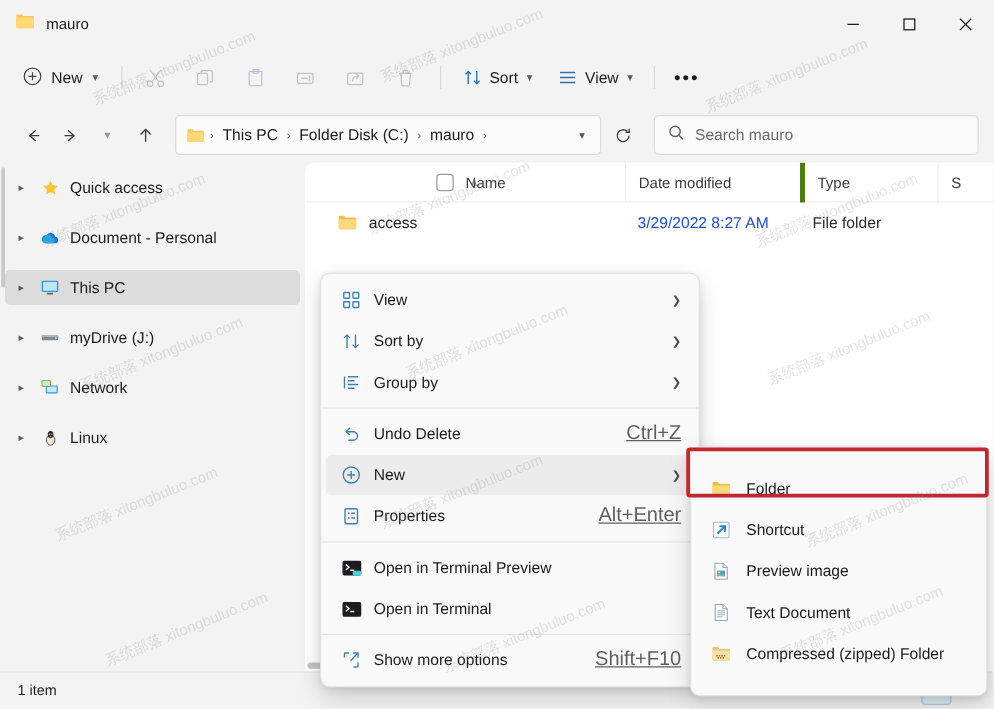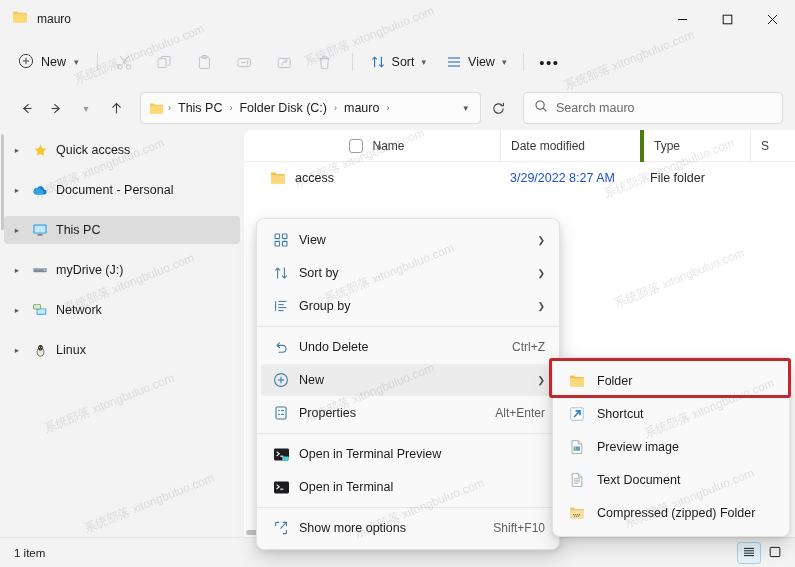--- a/index.html
+++ b/index.html
@@ -205,33 +205,33 @@
   }
   .mi {
     height: 32px; margin: 1px 4px; padding: 0 10px 0 12px;
     display: flex; align-items: center;
     border-radius: 4px;
     font-size: 12.5px; color: #1b1b1b;
   }
   .mi.hl { background: #ececec; }
   .mi-ico { width: 26px; display: flex; align-items: center; color: #3f7fae; flex: none; }
   .mi-label { flex: 1; }
-  .mi-accel { color: #5f5f5f; font-size: 12px; }
+  .mi-accel { color: #5f5f5f; font-size: 16px; text-decoration: underline; }
   .mi-arrow { color: #4a4a4a; font-size: 9px; padding-left: 6px; }
   .mi-sep { height: 1px; background: #e6e6e6; margin: 4px 0; }
 
   
   .submenu {
     position: absolute; left: 552px; top: 357px;
     width: 238px;
     background: #f9f9f9;
     border: 1px solid #e2e2e2;
     border-radius: 8px;
     box-shadow: 0 8px 20px rgba(0,0,0,0.16), 0 2px 6px rgba(0,0,0,0.09);
-    padding: 6px 0;
+    padding: 16px 0;
     z-index: 45;
   }
   .smi {
     height: 32px; margin: 1px 4px; padding: 0 8px 0 10px;
     display: flex; align-items: center; gap: 10px;
     border-radius: 4px;
     font-size: 12.5px; color: #1b1b1b;
   }
   .smi-ico { width: 20px; display: flex; align-items: center; justify-content: center; flex: none; }
 

